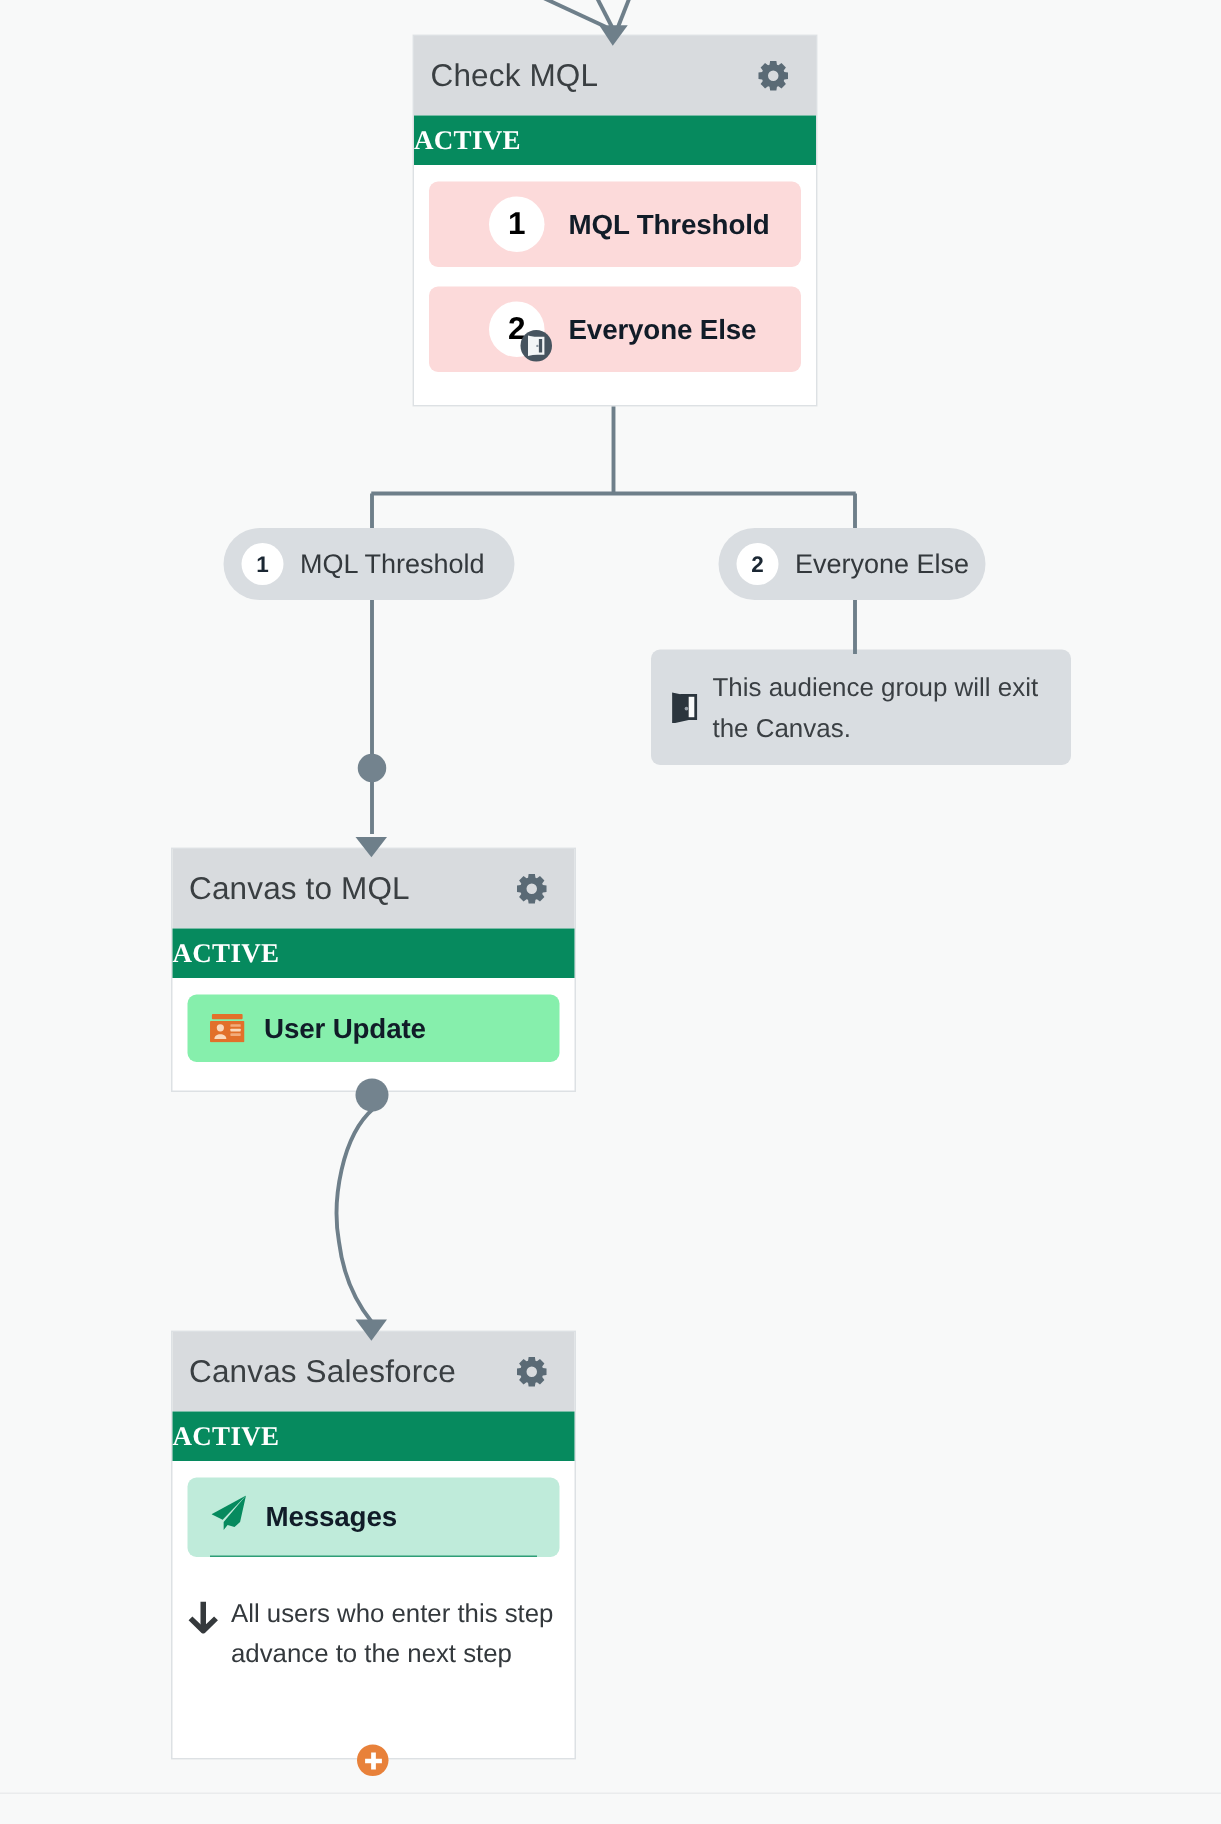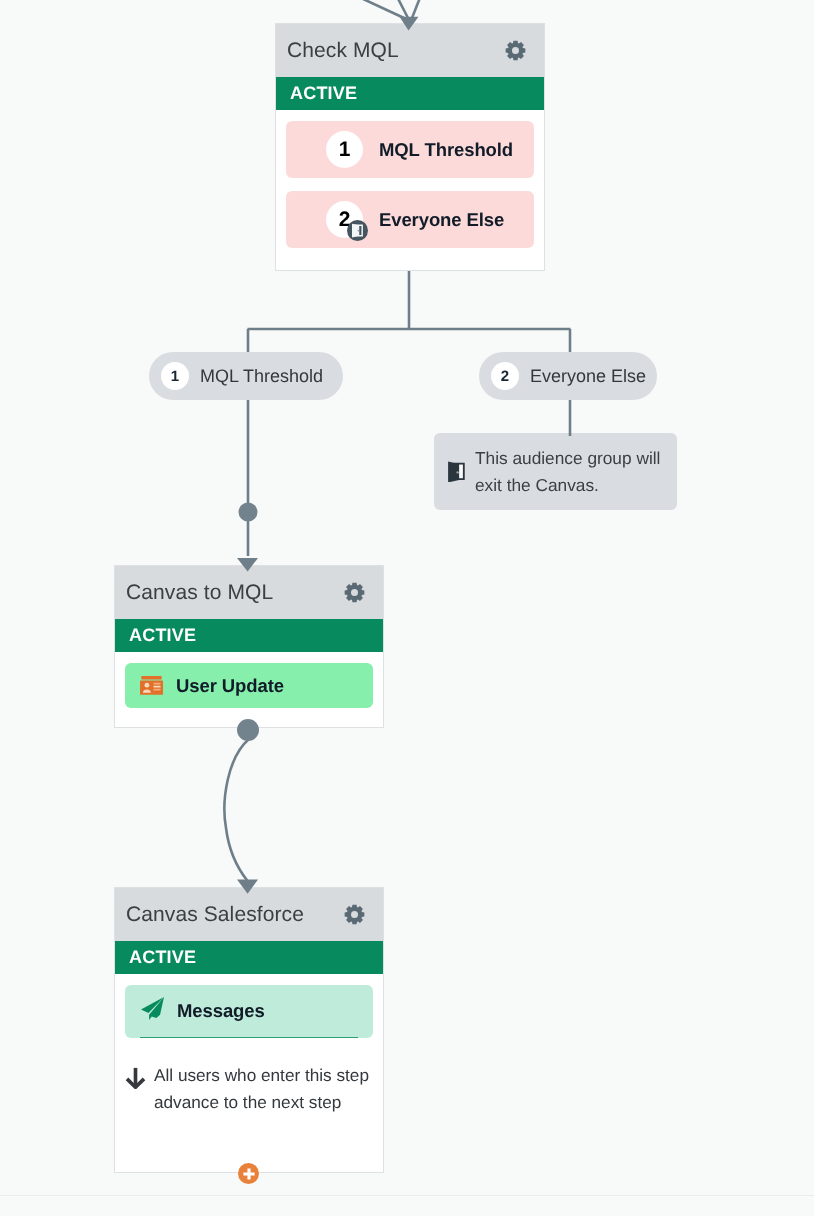--- a/index.html
+++ b/index.html
@@ -14,21 +14,21 @@
   }
   #stage{position:absolute;left:0;top:0;width:814px;height:1216px;}
   svg.wires{position:absolute;left:0;top:0;width:814px;height:1216px;pointer-events:none;z-index:5;}
 
   
   .card{position:absolute;background:#fff;border:1px solid #DDE1E4;box-sizing:border-box;}
   .card-head{height:53px;background:#D8DBDE;display:flex;align-items:center;padding:0 18px 0 11px;box-sizing:border-box;gap:16px;}
   .card-title{flex:1;font-size:21px;color:#3A3F42;letter-spacing:.1px;}
   .gear{width:21px;height:21px;display:block;}
   .gear svg{display:block;}
-  .status{height:33px;background:#068A5E;display:flex;align-items:center;padding-left:14px;box-sizing:border-box;}
+  .status{height:33px;background:#068A5E;display:flex;align-items:center;box-sizing:border-box;font-family:Liberation Serif, serif;}
   .status span{color:#fff;font-size:18px;font-weight:700;letter-spacing:.2px;}
   .card-body{padding:11px 10px;}
 
   
   .prow{background:#FCDADA;border-radius:6px;height:57px;display:flex;align-items:center;margin-bottom:13px;}
   .prow:last-child{margin-bottom:0;}
   .pnum{width:37px;height:37px;border-radius:50%;background:#fff;margin-left:40px;display:flex;align-items:center;justify-content:center;font-size:21px;font-weight:700;color:#000;position:relative;}
   .plabel{margin-left:16px;font-size:18.5px;font-weight:700;color:#111C28;letter-spacing:-0.1px;}
 
   .exitbadge{position:absolute;right:-5px;bottom:-3px;width:21px;height:21px;border-radius:50%;background:#46545F;display:flex;align-items:center;justify-content:center;}
@@ -121,21 +121,21 @@
 
   <div class="pill" style="left:149px;top:352px;width:194px;">
     <div class="num">1</div>
     <div class="lbl">MQL Threshold</div>
   </div>
   <div class="pill" style="left:479px;top:352px;width:178px;">
     <div class="num">2</div>
     <div class="lbl">Everyone Else</div>
   </div>
 
-  <div class="tip" style="left:434px;top:433px;width:243px;height:77px;">
+  <div class="tip" style="left:434px;top:433px;width:280px;height:77px;">
     <span style="flex:0 0 auto;display:flex;">
       <svg viewBox="0 0 24 24" width="21" height="21">
           <rect x="10.4" y="4.0" width="9.2" height="15.6" fill="#FAFBFB"></rect>
           <path fill="#2B353D" d="M8.6 1.9h12.8v19.8h-12.8z M10.7 4.0v15.6h8.6V4.0z"></path>
           <path fill="#2B353D" d="M2.4 0.7l12.6 2.7v18.4l-12.6 2.7z"></path>
           <circle cx="13.3" cy="13.0" r="1.4" fill="#9AA3AB"></circle>
         </svg>
     </span>
     <div class="txt">This audience group will exit the Canvas.</div>
   </div>

